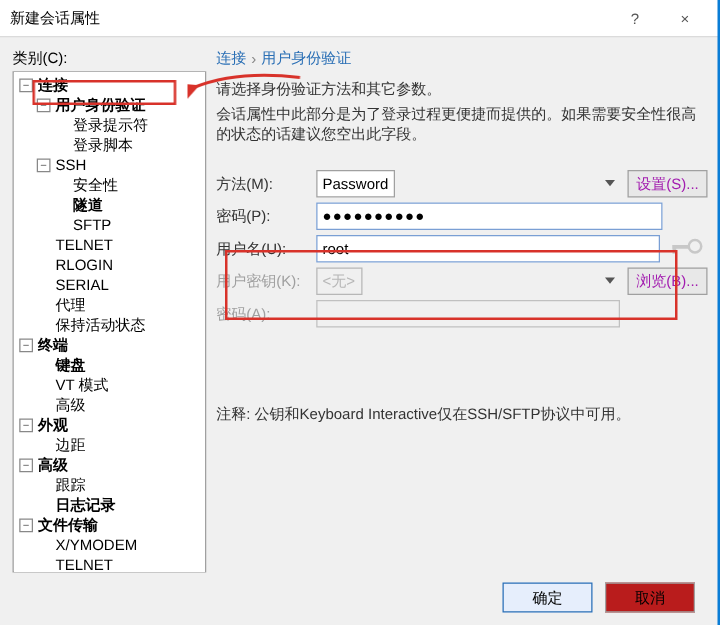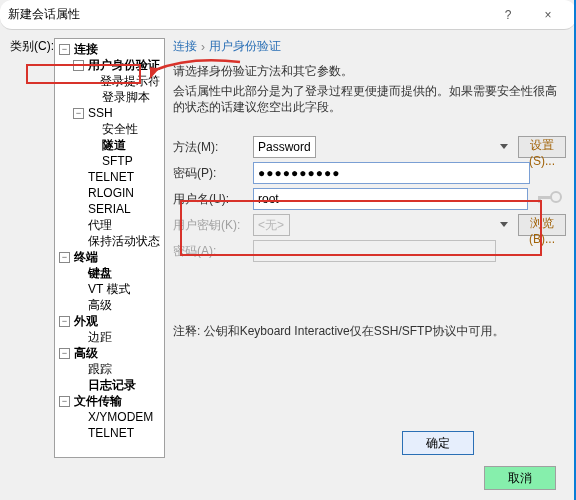--- a/index.html
+++ b/index.html
@@ -1,24 +1,24 @@
 <!DOCTYPE html>
 <html><head>
 <meta charset="utf-8">
 <style>
 * { box-sizing: border-box; margin: 0; padding: 0; font-family: "Microsoft YaHei", "SimSun", sans-serif; font-size: 12px; }
 body { background: #f0f0f0; width: 576px; height: 500px; overflow: hidden; position: relative; }
 
-.titlebar { background: #fff; height: 30px; display: flex; align-items: center; padding: 0 8px; border-bottom: 1px solid #d0d0d0; border-radius: 12px; }
+.titlebar { background: #fff; height: 30px; display: flex; align-items: center; padding: 0 8px; border-bottom: 1px solid #d0d0d0; }
 .titlebar .title { flex: 1; }
 .titlebar .ctl { width: 40px; height: 30px; display: flex; align-items: center; justify-content: center; color: #555; }
 
 .content { display: flex; height: 428px; padding: 8px 10px 0 10px; gap: 8px; background: #f0f0f0; }
 
-.left { width: 155px; display: flex; flex-direction: row; }
+.left { width: 155px; display: flex; flex-direction: column; }
 .catlabel { margin-bottom: 2px; }
 .tree-box { flex: 1; border: 1px solid #a0a0a0; background: #fff; overflow: auto; padding: 2px 0; }
 .tree ul { list-style: none; padding-left: 14px; }
 .tree > ul { padding-left: 2px; }
 .tree li { white-space: nowrap; line-height: 16px; position: relative; }
 .row { display: flex; align-items: center; gap: 2px; padding: 0 2px; cursor: default; }
 .toggle { width: 11px; height: 11px; border: 1px solid #888; display: inline-flex; align-items: center; justify-content: center; font-size: 9px; line-height: 1; background: #fff; color: #555; }
 .toggle.leaf { border: none; }
 .tl { padding: 0 2px; }
 .bold { font-weight: bold; }
@@ -36,31 +36,31 @@
 .form { position: relative; }
 .row-f { display: flex; align-items: center; height: 24px; margin-bottom: 2px; }
 .lbl { width: 80px; color: #333; }
 .lbl.dis { color: #a0a0a0; }
 .sel { flex: 1; height: 22px; border: 1px solid #a0a0a0; background: #fff; padding: 0 4px; appearance: none; position: relative; }
 .sel-wrap { flex: 1; position: relative; }
 .sel-wrap::after { content: ""; position: absolute; right: 4px; top: 8px; border-left: 4px solid transparent; border-right: 4px solid transparent; border-top: 5px solid #555; }
 .sel-wrap.dis .sel { background: #f0f0f0; color: #a0a0a0; }
 input.txt { flex: 1; height: 22px; border: 1px solid #7a9fd4; padding: 0 4px; background: #fff; outline: none; }
 input.txt.pwd { letter-spacing: 1px; }
-.btn { width: 48px; height: 22px; border: 1px solid #a0a0a0; background: #e8e8e8; margin-left: 6px; color: #a16207; }
+.btn { width: 64px; height: 22px; border: 1px solid #a0a0a0; background: #e8e8e8; margin-left: 6px; color: #a21caf; }
 .key-icon { width: 30px; height: 26px; margin-left: 8px; display: flex; align-items: center; color: #c8c8c8; }
 
 .hl2 { left: 180px; top: 200px; width: 362px; height: 56px; }
 
 .note { margin-top: 60px; color: #333; }
 
 .footer { position: absolute; right: 20px; bottom: 10px; display: flex; gap: 10px; }
 .footer .fbtn { width: 72px; height: 24px; border: 1px solid #7a9fd4; background: #e6eefc; cursor: pointer; }
 .footer .fbtn.def { border: 1px solid #2a6fb5; }
-.footer .fbtn.cancel { background: #86efac; border: 1px solid #a0a0a0; margin-top: 35px; }
+.footer .fbtn.cancel { background: #b91c1c; border: 1px solid #a0a0a0; }
 
 .right-top-border { position: absolute; top: -2px; right: -2px; width: 4px; height: 502px; background: #0a7dd6; }
 </style>
 </head>
 <body>
 
 <div class="titlebar">
   <span class="title">新建会话属性</span>
   <span class="ctl">?</span>
   <span class="ctl">×</span>

